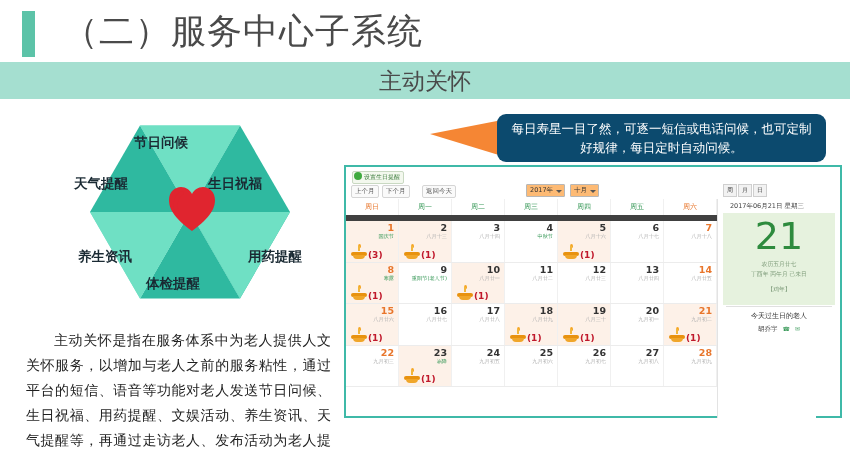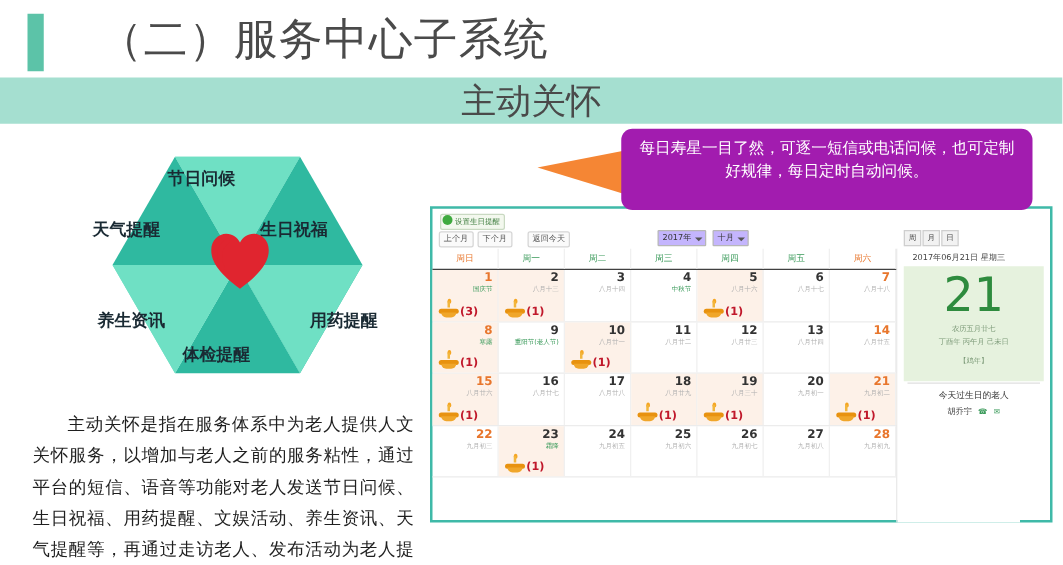--- a/index.html
+++ b/index.html
@@ -6,46 +6,46 @@
   body{
     width:850px;height:452px;
     background:#ffffff;
     font-family:"Liberation Sans","DejaVu Sans",sans-serif;
     overflow:hidden;
     position:relative;
   }
   
   #header{position:absolute;left:0;top:0;width:850px;height:62px;background:#ffffff;}
   #header-bar{position:absolute;left:22px;top:11px;width:13px;height:46px;background:#5cc3a8;}
-  #header-title{position:absolute;left:79px;top:8px;font-size:35px;color:#4a4a4a;
+  #header-title{position:absolute;left:63px;top:8px;font-size:35px;color:#4a4a4a;
     letter-spacing:1px;white-space:nowrap;font-family:"DejaVu Sans",sans-serif;}
   #subtitle-band{position:absolute;left:0;top:62px;width:850px;height:37px;background:#a5dfd0;}
   #subtitle{position:absolute;left:0;top:63px;width:850px;height:36px;line-height:36px;
-    text-align:center;font-size:28px;color:#4a4a4a;font-family:"DejaVu Sans",sans-serif;}
+    text-align:center;font-size:23px;color:#4a4a4a;font-family:"DejaVu Sans",sans-serif;}
 
   
   #hex-wrap{position:absolute;left:50px;top:112px;width:280px;height:200px;}
   #hex-svg{position:absolute;left:0;top:0;}
   .hex-label{position:absolute;font-size:13.5px;color:#1a2a33;font-family:"DejaVu Sans",sans-serif;
     white-space:nowrap;font-weight:bold;}
   #lbl-top{left:84px;top:22px;}
   #lbl-tl{left:24px;top:63px;}
   #lbl-tr{left:158px;top:63px;}
   #lbl-bl{left:28px;top:136px;}
   #lbl-br{left:158px;top:136px;margin-left:40px;}
   #lbl-bottom{left:96px;top:163px;}
   #heart{position:absolute;left:116px;top:72px;width:52px;height:50px;}
 
   
   #para{position:absolute;left:26px;top:328px;width:305px;font-size:14px;line-height:25px;
     color:#1f1f1f;text-align:justify;text-indent:28px;font-family:"DejaVu Sans",sans-serif;}
 
   
-  #callout{position:absolute;left:497px;top:103px;width:329px;height:65px;
-    background:#a21caf;border-radius:9px;z-index:30;}
+  #callout{position:absolute;left:497px;top:114px;width:329px;height:48px;
+    background:#0c4a6e;border-radius:9px;z-index:30;}
   #callout-text{position:absolute;left:10px;top:6px;width:309px;text-align:center;
     font-size:12.5px;line-height:18.5px;color:#ffffff;font-family:"DejaVu Sans",sans-serif;}
   #callout-tail{position:absolute;left:430px;top:120px;width:0;height:0;z-index:29;
     border-top:14px solid transparent;border-bottom:22px solid transparent;
     border-right:72px solid #f58634;}
 
   
   #cal{position:absolute;left:344px;top:165px;width:498px;height:253px;
     background:#ffffff;border:2px solid #3fb9a8;box-sizing:border-box;}
   #cal-toolbar{position:absolute;left:0;top:0;width:100%;height:32px;}
@@ -53,36 +53,36 @@
     border:1px solid #c9d9c2;background:#f3f8ee;padding:1px 3px 1px 11px;border-radius:2px;
     white-space:nowrap;font-family:"DejaVu Sans",sans-serif;}
   #settings-icon{position:absolute;left:8px;top:5px;width:8px;height:8px;border-radius:50%;
     background:#3faa3f;}
   .nav-btn{position:absolute;top:18px;font-size:6.5px;color:#555;background:#fafafa;
     border:1px solid #d5d5d5;border-radius:2px;padding:1px 3px;white-space:nowrap;
     font-family:"DejaVu Sans",sans-serif;}
   #btn-prev{left:5px;}
   #btn-next{left:36px;}
   #btn-today{left:76px;}
-  .sel-box{position:absolute;top:17px;font-size:6.5px;color:#333;background:#c4b5fd;
+  .sel-box{position:absolute;top:17px;font-size:6.5px;color:#333;background:#fdba74;
     border:1px solid #b7b7b7;border-radius:1px;padding:1px 11px 1px 3px;white-space:nowrap;
     font-family:"DejaVu Sans",sans-serif;}
   .sel-box::after{content:"";position:absolute;right:2px;top:5px;
     border-left:3px solid transparent;border-right:3px solid transparent;border-top:3px solid #555;}
   #sel-year{left:180px;}
   #sel-month{left:224px;}
   .wk-toggle{position:absolute;top:17px;font-size:6px;color:#444;background:#f2f2f2;
     border:1px solid #cfcfcf;padding:1px 3px;font-family:"DejaVu Sans",sans-serif;}
   #wk-1{left:377px;}
   #wk-2{left:392px;}
   #wk-3{left:407px;}
 
   #cal-grid{position:absolute;left:0;top:32px;width:372px;height:219px;
     border-right:1px solid #e3e3e3;box-sizing:border-box;}
-  #wk-head{display:flex;height:16px;border-bottom:1px solid #404040;}
+  #wk-head{display:flex;height:16px;border-bottom:6px solid #404040;}
   .wk-cell{flex:1;text-align:center;line-height:16px;font-size:7px;
     border-right:1px solid #f0f0f0;font-family:"DejaVu Sans",sans-serif;}
   .wk-cell.weekend{color:#e8762c;}
   .wk-cell.weekday{color:#3a9a5a;text-align:center;}
   .wk-row{display:flex;height:40.6px;border-bottom:1px solid #ececec;}
   .day{flex:1;position:relative;border-right:1px solid #f0f0f0;box-sizing:border-box;}
   .day.shade{background:#fdf1e8;}
   .dnum{position:absolute;right:4px;top:1px;font-size:9.5px;font-weight:bold;color:#333;
     font-family:"DejaVu Sans",sans-serif;}
   .dnum.weekend{color:#e8762c;}

